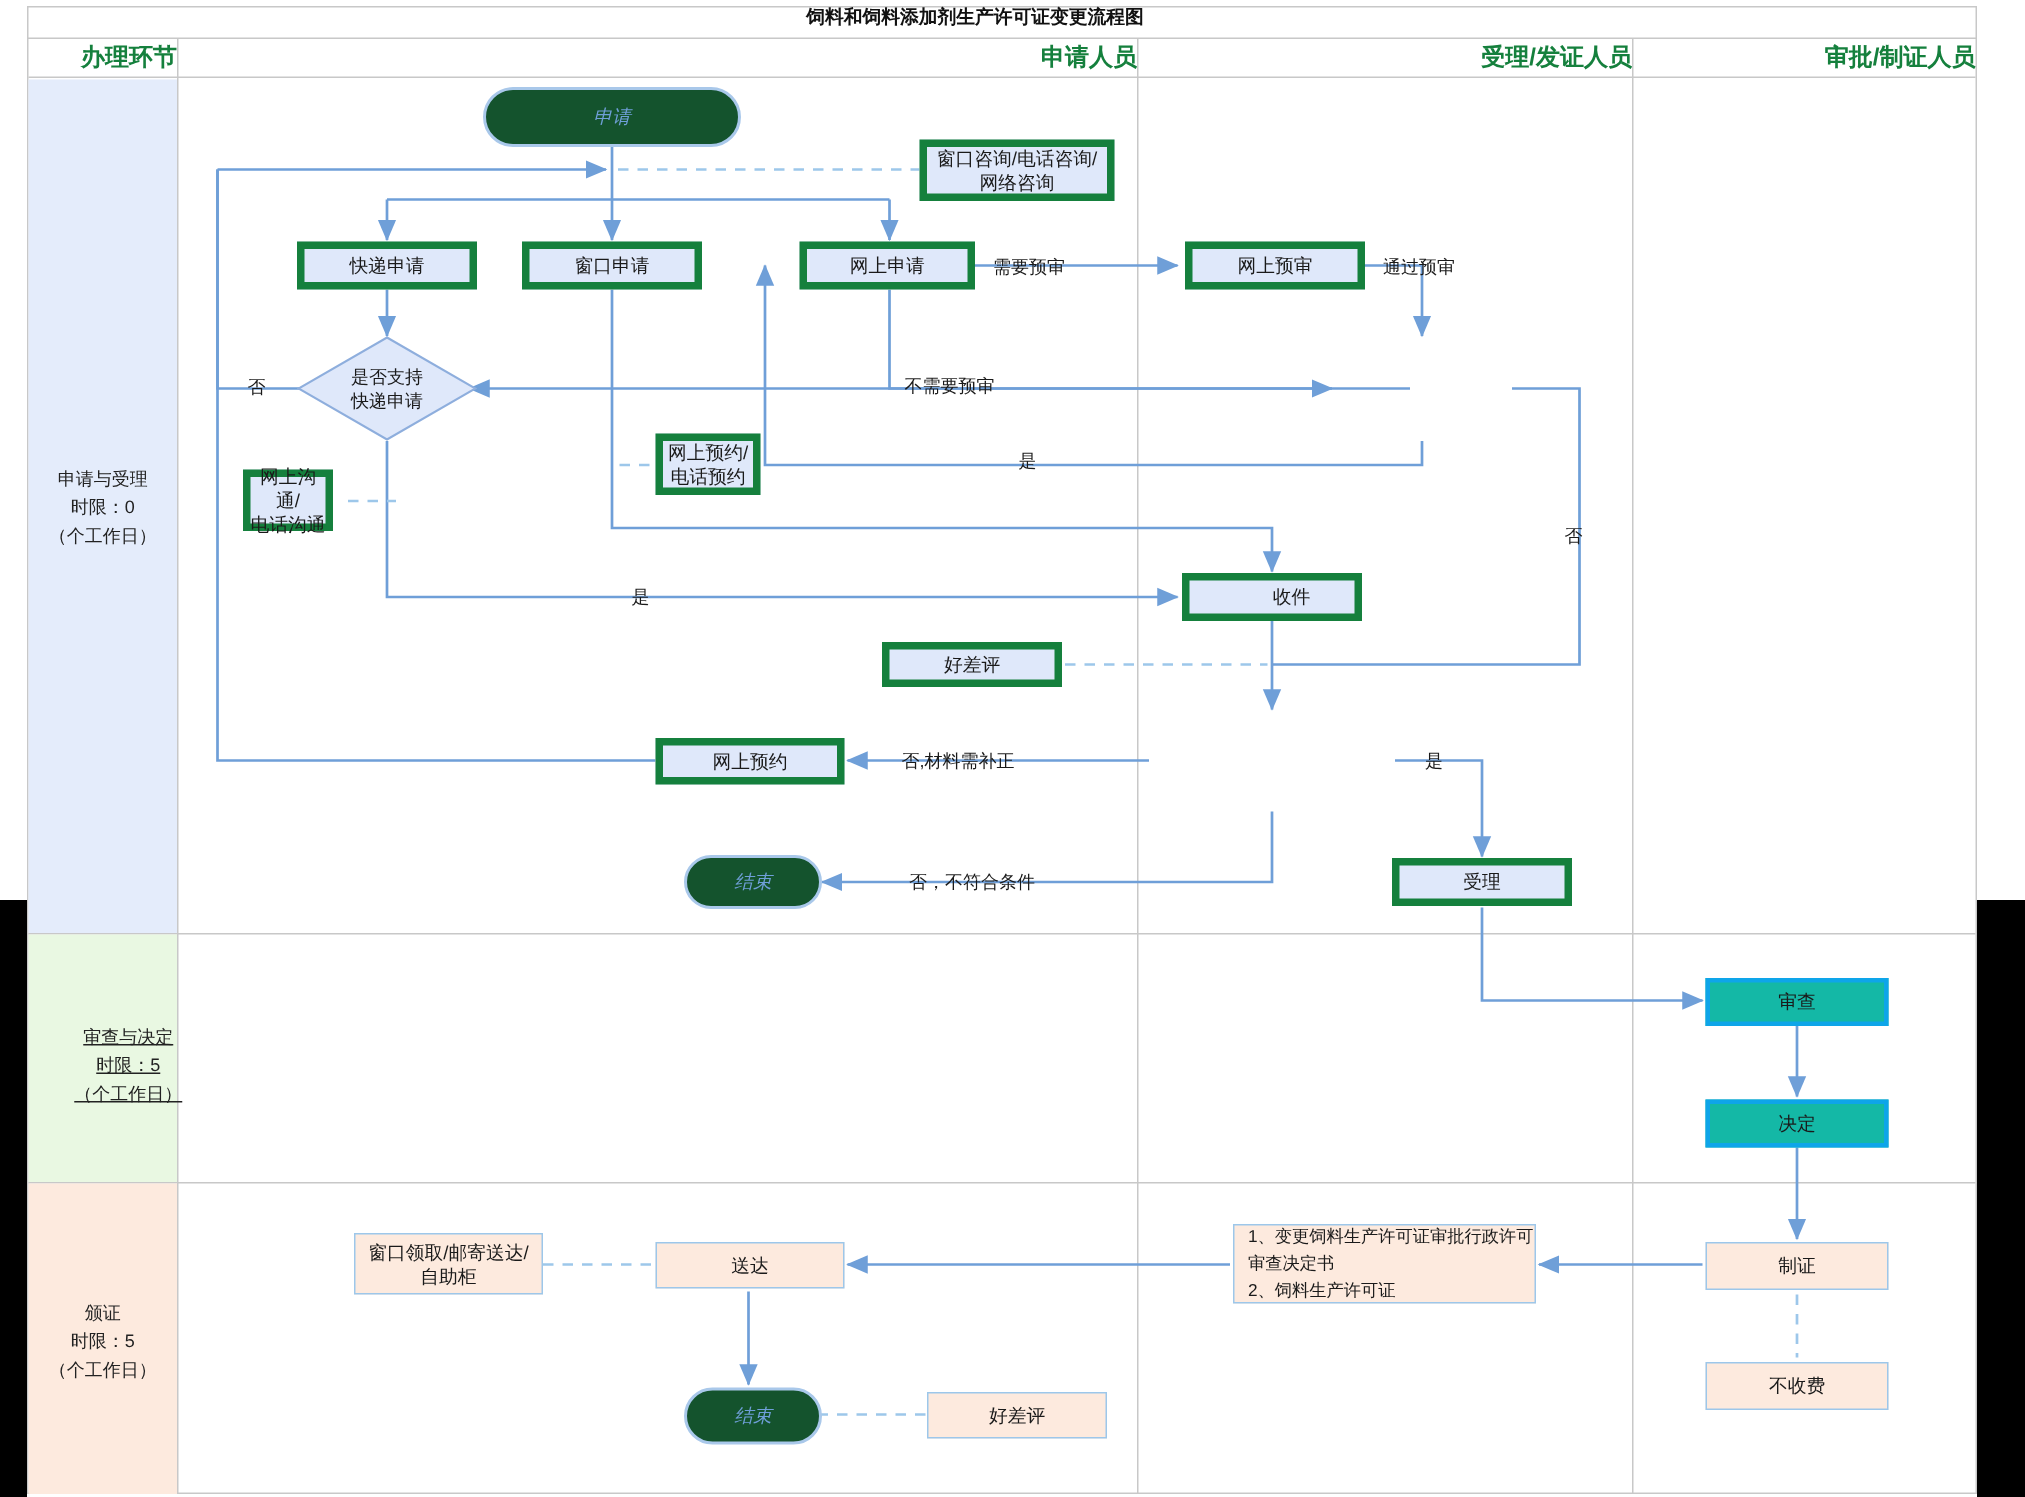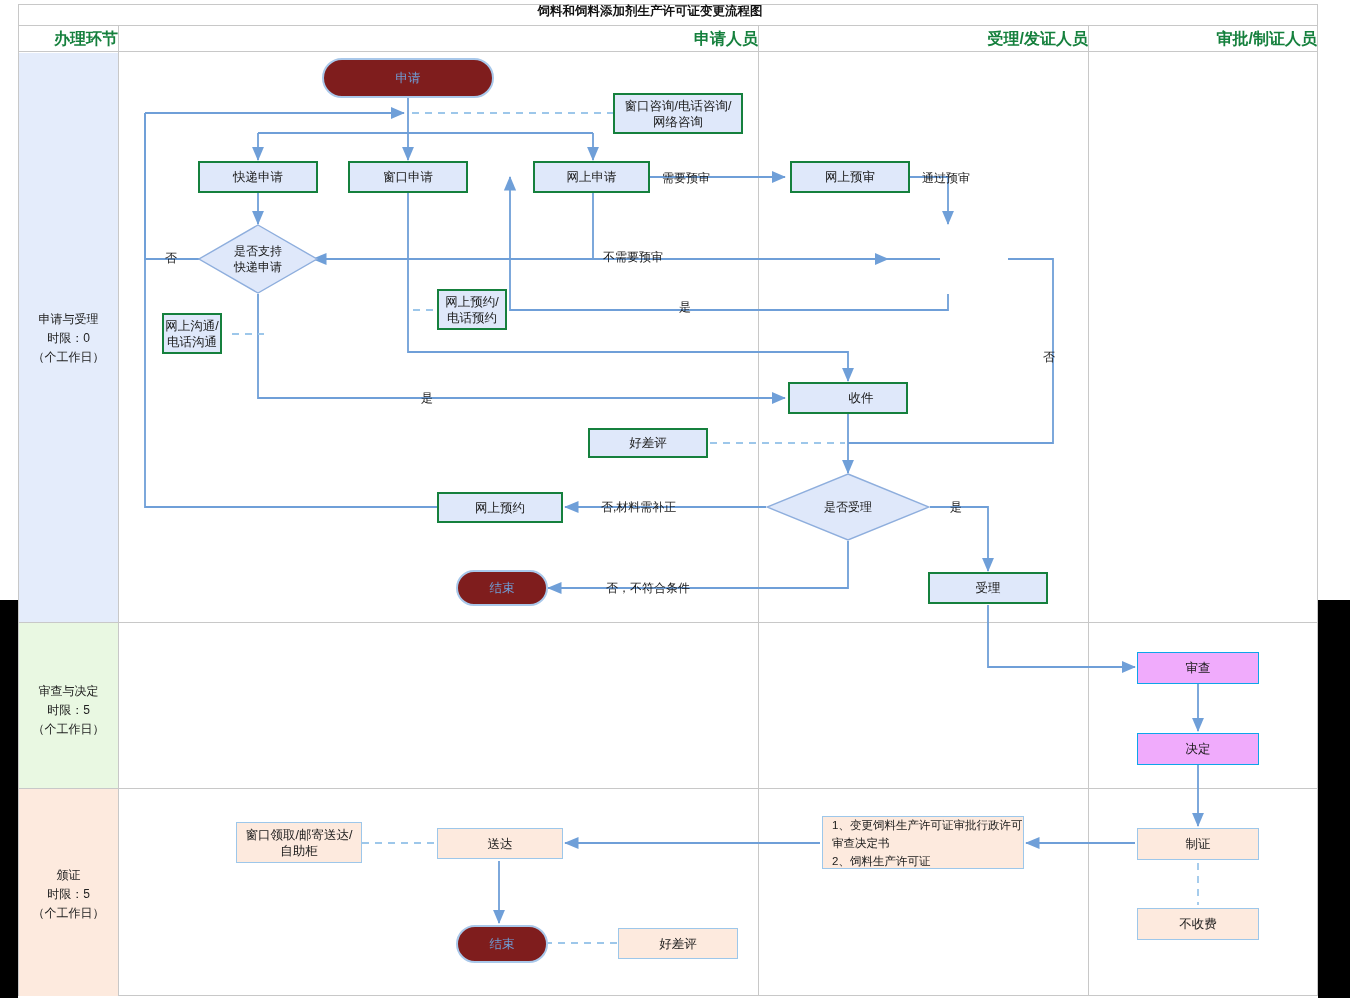--- a/index.html
+++ b/index.html
@@ -25,24 +25,24 @@
   .hline{position:absolute;height:1px;background:#c8c8c8;}
 
   .lane{position:absolute;left:19px;width:99px;box-sizing:border-box;}
   .lane-txt{position:absolute;left:0;width:99px;text-align:center;font-size:12px;
             color:#222;line-height:19px;}
 
   
   .node{position:absolute;box-sizing:border-box;display:flex;align-items:center;
         justify-content:center;text-align:center;font-size:12.5px;color:#1a1a1a;
         line-height:16px;}
-  .rect-b{background:#dfe8fa;border:2px solid #15803d;}
-  .rect-g{background:#f0abfc;border:1px solid #0ea5e9;}
+  .rect-b{background:#dfe8fa;border:5px solid #15803d;}
+  .rect-g{background:#14b8a6;border:3px solid #0ea5e9;}
   .rect-o{background:#fdeade;border:1px solid #9dc7ea;}
-  .term{background:#7f1d1d;border:2px solid #a9c8ea;border-radius:24px;color:#6f9fd8;}
+  .term{background:#14532d;border:2px solid #a9c8ea;border-radius:24px;color:#6f9fd8;font-style:italic;}
 
   .diamond{position:absolute;}
   .diamond svg{position:absolute;left:0;top:0;}
   .diamond .dtxt{position:absolute;left:0;top:0;width:100%;height:100%;display:flex;
                  flex-direction:column;align-items:center;justify-content:center;
                  font-size:12px;color:#1a1a1a;line-height:16px;}
 
   .elbl{position:absolute;font-size:12px;color:#1a1a1a;white-space:nowrap;}
   .elbl.vert{writing-mode:vertical-rl;}
 
@@ -73,21 +73,21 @@
 
   <div class="lane" style="top:53px;height:569px;background:#e4ecfb;"></div>
   <div class="lane" style="top:623px;height:165px;background:#e9f8e2;"></div>
   <div class="lane" style="top:789px;height:207px;background:#fdeade;"></div>
 
   <div class="lane-txt" style="left:19px;top:310px;">
     <div>申请与受理</div>
     <div>时限：0</div>
     <div>（个工作日）</div>
   </div>
-  <div class="lane-txt" style="left:19px;top:682px;">
+  <div class="lane-txt" style="left:36px;top:682px;text-decoration:underline;">
     <div>审查与决定</div>
     <div>时限：5</div>
     <div>（个工作日）</div>
   </div>
   <div class="lane-txt" style="left:19px;top:866px;">
     <div>颁证</div>
     <div>时限：5</div>
     <div>（个工作日）</div>
   </div>
 
@@ -205,28 +205,20 @@
   </div>
 
   <div class="node rect-b" style="left:788px;top:382px;width:120px;height:32px;padding-left:26px;">
     <span>收件</span>
   </div>
 
   <div class="node rect-b" style="left:588px;top:428px;width:120px;height:30px;">
     <span>好差评</span>
   </div>
 
-  <div class="diamond" style="left:766px;top:473px;width:164px;height:68px;">
-    <svg width="164" height="68" viewBox="0 0 164 68">
-      <polygon points="82,1 163,34 82,67 1,34" fill="#dfe8fa" stroke="#8eaedd" stroke-width="1.4"></polygon>
-    </svg>
-    <div class="dtxt">
-      <span>是否受理</span>
-    </div>
-  </div>
 
   <div class="node rect-b" style="left:437px;top:492px;width:126px;height:31px;">
     <span>网上预约</span>
   </div>
 
   <div class="node term" style="left:456px;top:570px;width:92px;height:36px;">
     <span>结束</span>
   </div>
 
   <div class="node rect-b" style="left:928px;top:572px;width:120px;height:32px;">

